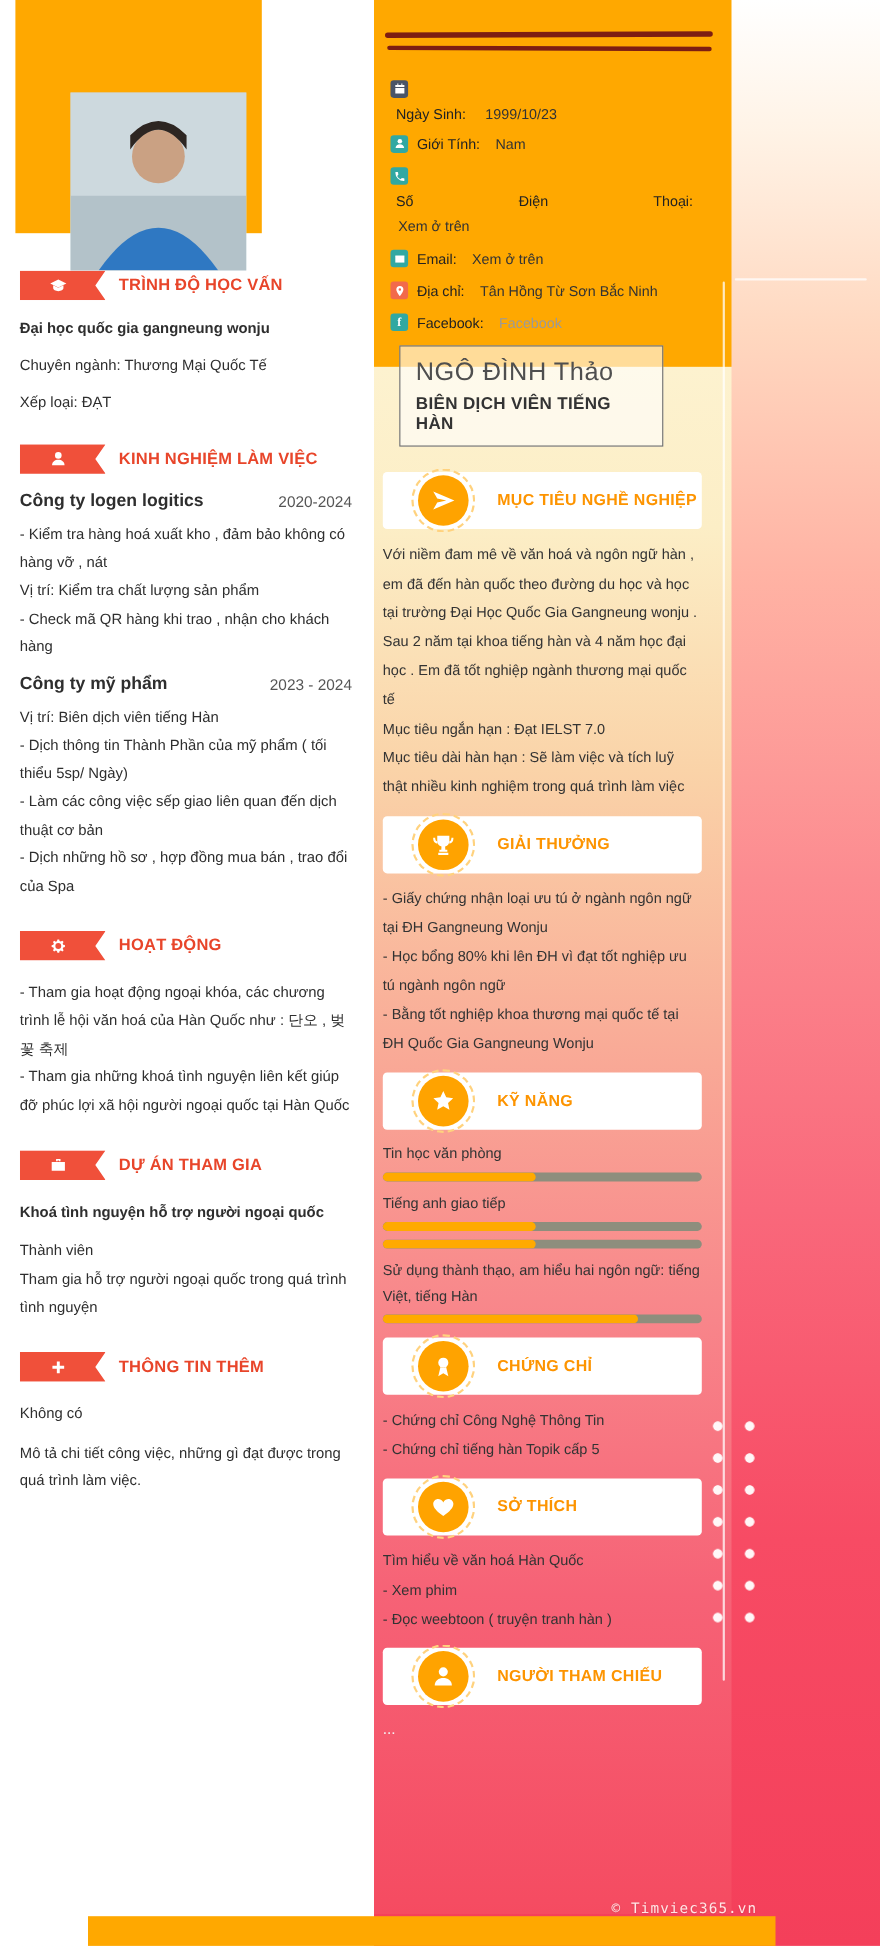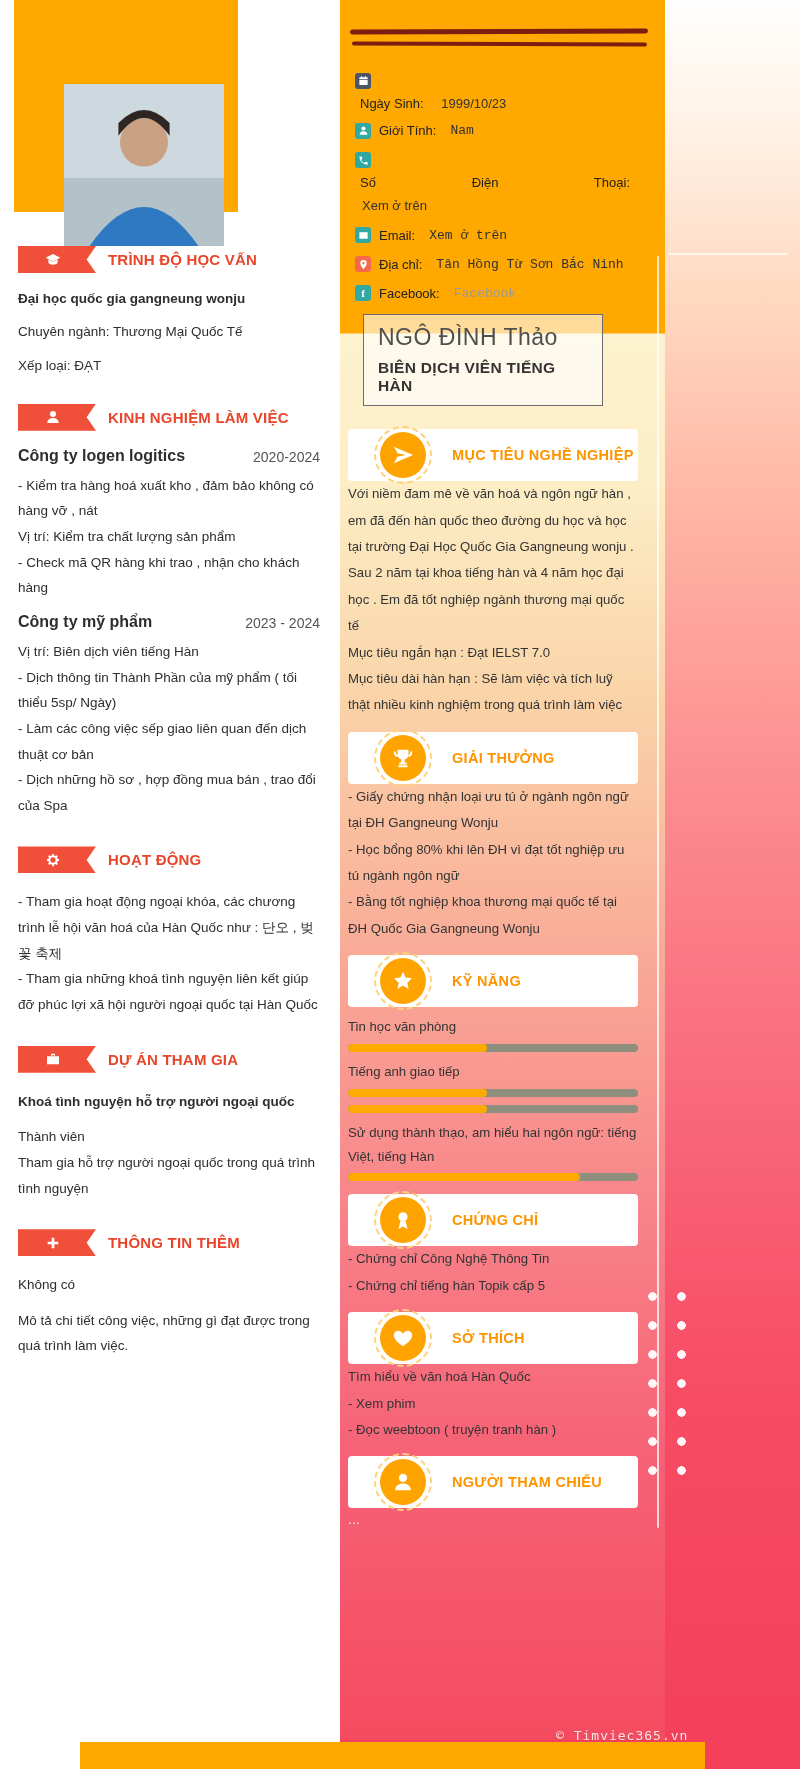--- a/index.html
+++ b/index.html
@@ -30,21 +30,21 @@
   .lsec { margin-bottom:28px; }
   .lhead { display:flex; align-items:center; gap:12px; margin-bottom:16px; }
   .ribbon { flex:0 0 auto; width:78px; height:27px; background:#f0503a;
     clip-path:polygon(0 0,100% 0,88% 50%,100% 100%,0 100%);
     display:flex; align-items:center; justify-content:center; color:#fff; padding-right:8px; }
   .ribbon svg { width:16px; height:16px; fill:currentColor; }
   .ltitle { font-size:15px; font-weight:bold; color:#e8452a; letter-spacing:.2px; }
   .left-col p { font-size:13.5px; line-height:1.9; color:#2e2e2e; }
   .edu p { line-height:1.5; margin-bottom:13px; }
   .b { font-weight:bold; }
-  .jrow { display:flex; justify-content:space-between; align-items:flex-end; margin:12px 0 8px; }
+  .jrow { display:flex; justify-content:space-between; align-items:center; margin:12px 0 8px; }
   .period { font-size:14px; color:#555; font-weight:normal; }
   .muted { color:#c0c0c0; }
   .gap-top { margin-top:10px; }
 
   
   .right-col { position:absolute; left:340px; top:0; width:325px; padding:0 27px 0 8px; }
   .scribble { position:absolute; background:#7d1d12; border-radius:4px; }
   .s1 { left:10px; top:29px; width:298px; height:5px; transform:rotate(-.2deg); }
   .s2 { left:12px; top:42px; width:295px; height:4px; transform:rotate(.2deg); }
 
@@ -53,34 +53,34 @@
     width:16px; height:16px; border-radius:3px; margin-left:7px; vertical-align:middle; }
   .c-icon svg { width:11px; height:11px; fill:#fff; stroke:none; }
   .c-icon.dark { background:#4a5568; } .c-icon.teal { background:#31a8a2; } .c-icon.red { background:#f26a4b; }
   .c-icon.fb { background:#31a8a2; color:#fff; font-size:11px; font-weight:bold; font-family:"Liberation Serif",serif; }
   .c-iconline { margin-bottom:7px; }
   .c-line { margin:0 0 12px 12px; }
   .c-row { display:flex; align-items:center; gap:8px; margin-bottom:13px; }
   .c-row .c-icon { margin-left:7px; }
   .c-label { font-weight:normal; color:#222; }
   .c-value { color:#333; margin-left:14px; }
-  .c-row .c-value { margin-left:6px;font-family:Liberation Mono, monospace; }
+  .c-row .c-value { margin-left:6px; }
   .c-justify { margin:4px 0 8px 12px; width:270px; text-align:justify; text-align-last:justify; }
   .c-indent { margin:0 0 14px 14px; }
   .fb-link { color:#9a9a9a; cursor:pointer; }
 
   .name-box { margin:6px 35px 0 15px; border:1.5px solid #6b6b6b; background:rgba(255,255,255,.6);
     padding:9px 14px 10px; }
   .name { font-size:23px; color:#4f4f4f; letter-spacing:.5px; }
   .jobtitle { font-size:15.5px; font-weight:bold; color:#333; margin-top:8px; letter-spacing:.3px; }
 
   .rsections { margin-top:23px; }
   .rsec { margin-bottom:13px; }
   .rbar { position:relative; height:52px; background:#fff; border-radius:4px;
-    display:flex; align-items:center; padding-left:104px; }
+    display:flex; align-items:center; padding-left:104px; margin-bottom:10px; }
   .rbadge { position:absolute; left:32px; top:3px; width:46px; height:46px; border-radius:50%;
     background:#ffa300; display:flex; align-items:center; justify-content:center; color:#fff; }
   .rbadge::after { content:""; position:absolute; inset:-6px; border:2px dashed #ffd27e; border-radius:50%; }
   .rbadge svg { width:22px; height:22px; fill:currentColor; }
   .rbar h3 { font-size:14.5px; font-weight:bold; color:#fd9400; letter-spacing:.3px; }
   .rtext { font-size:13.2px; line-height:2.0; color:#333; }
   .skill { margin:8px 0 6px; }
   .skill .rtext { margin-bottom:5px; line-height:1.8; }
   .track { width:100%; height:8px; background:#8e8e7d; border-radius:4px; overflow:hidden; }
   .fill { height:100%; background:#ffaa00; border-radius:4px; }

